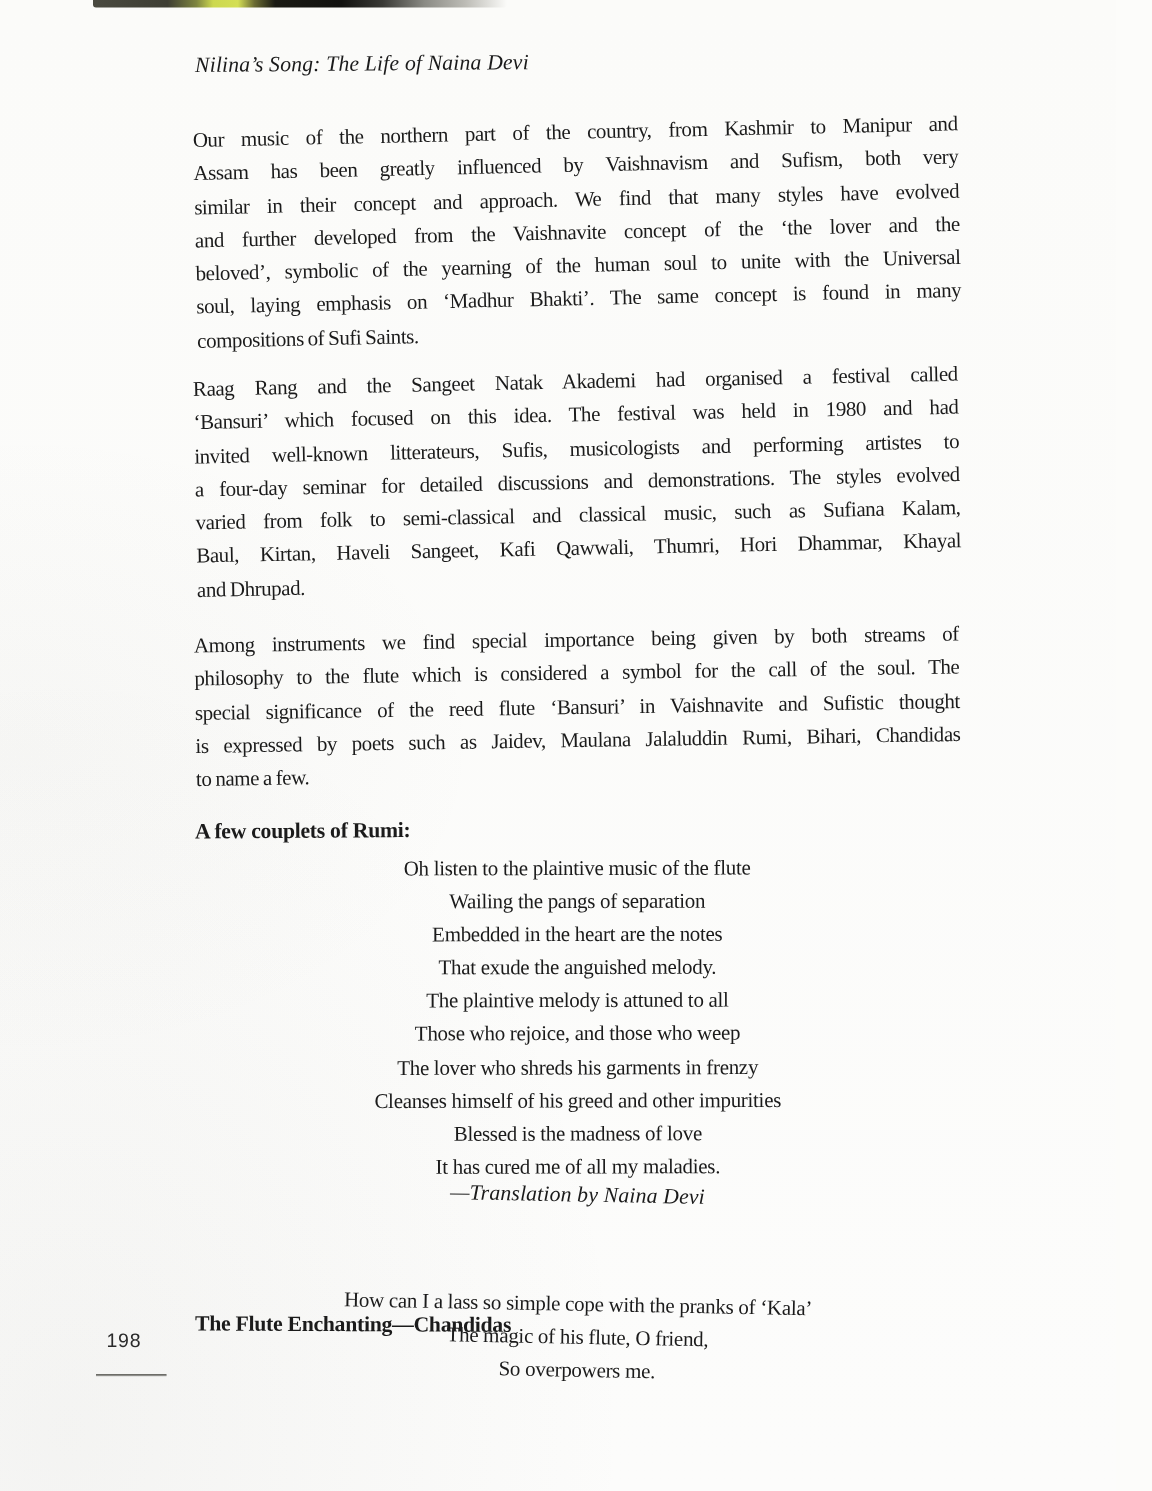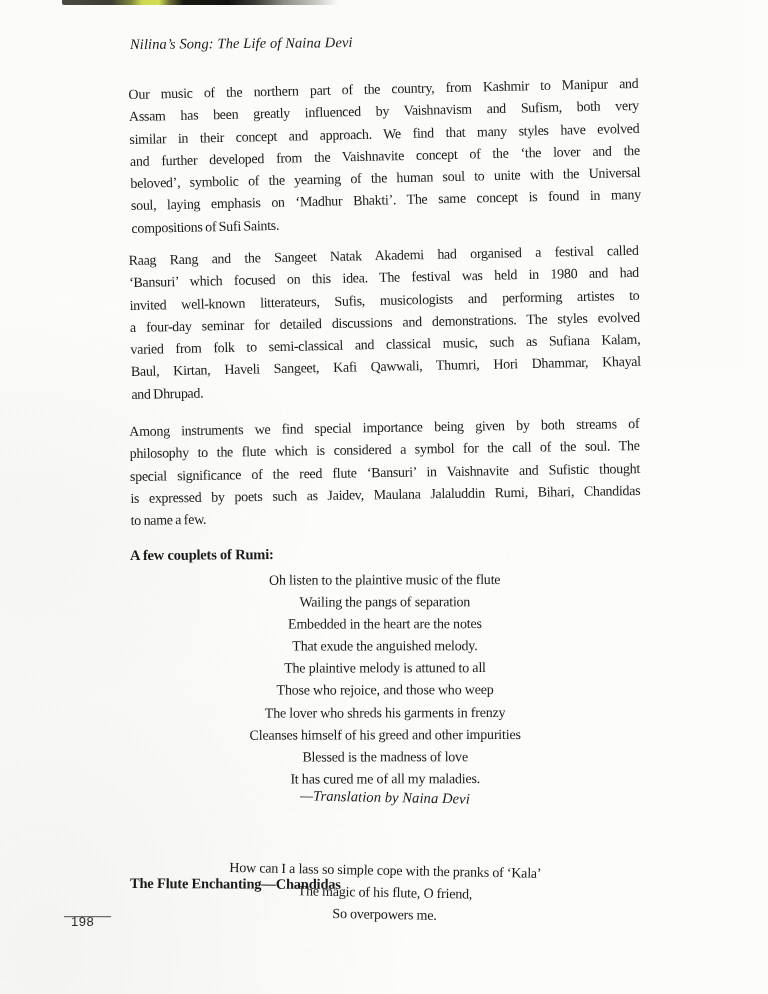--- a/index.html
+++ b/index.html
@@ -57,21 +57,21 @@
     font-size:14px;line-height:22.1px;text-align:center;
     letter-spacing:-0.2px;
   }
   .attribution{
     position:absolute;left:130px;width:510px;top:789px;
     font-size:14.5px;font-style:italic;text-align:center;
     letter-spacing:0.1px;
     transform:rotate(1.1deg);transform-origin:50% 50%;
   }
   .page-number{
-    position:absolute;left:71px;top:914px;
+    position:absolute;left:71px;top:886px;
     font-family:"Liberation Sans","DejaVu Sans",sans-serif;
     font-size:13px;color:#2a2a2a;letter-spacing:0.5px;
   }
   .footer-rule{
     position:absolute;left:64px;top:916px;width:47px;height:1px;
     background:#6d6d68;box-shadow:0 0.5px 0 rgba(109,109,104,0.5);
   }
 </style>
 </head>
 <body>

